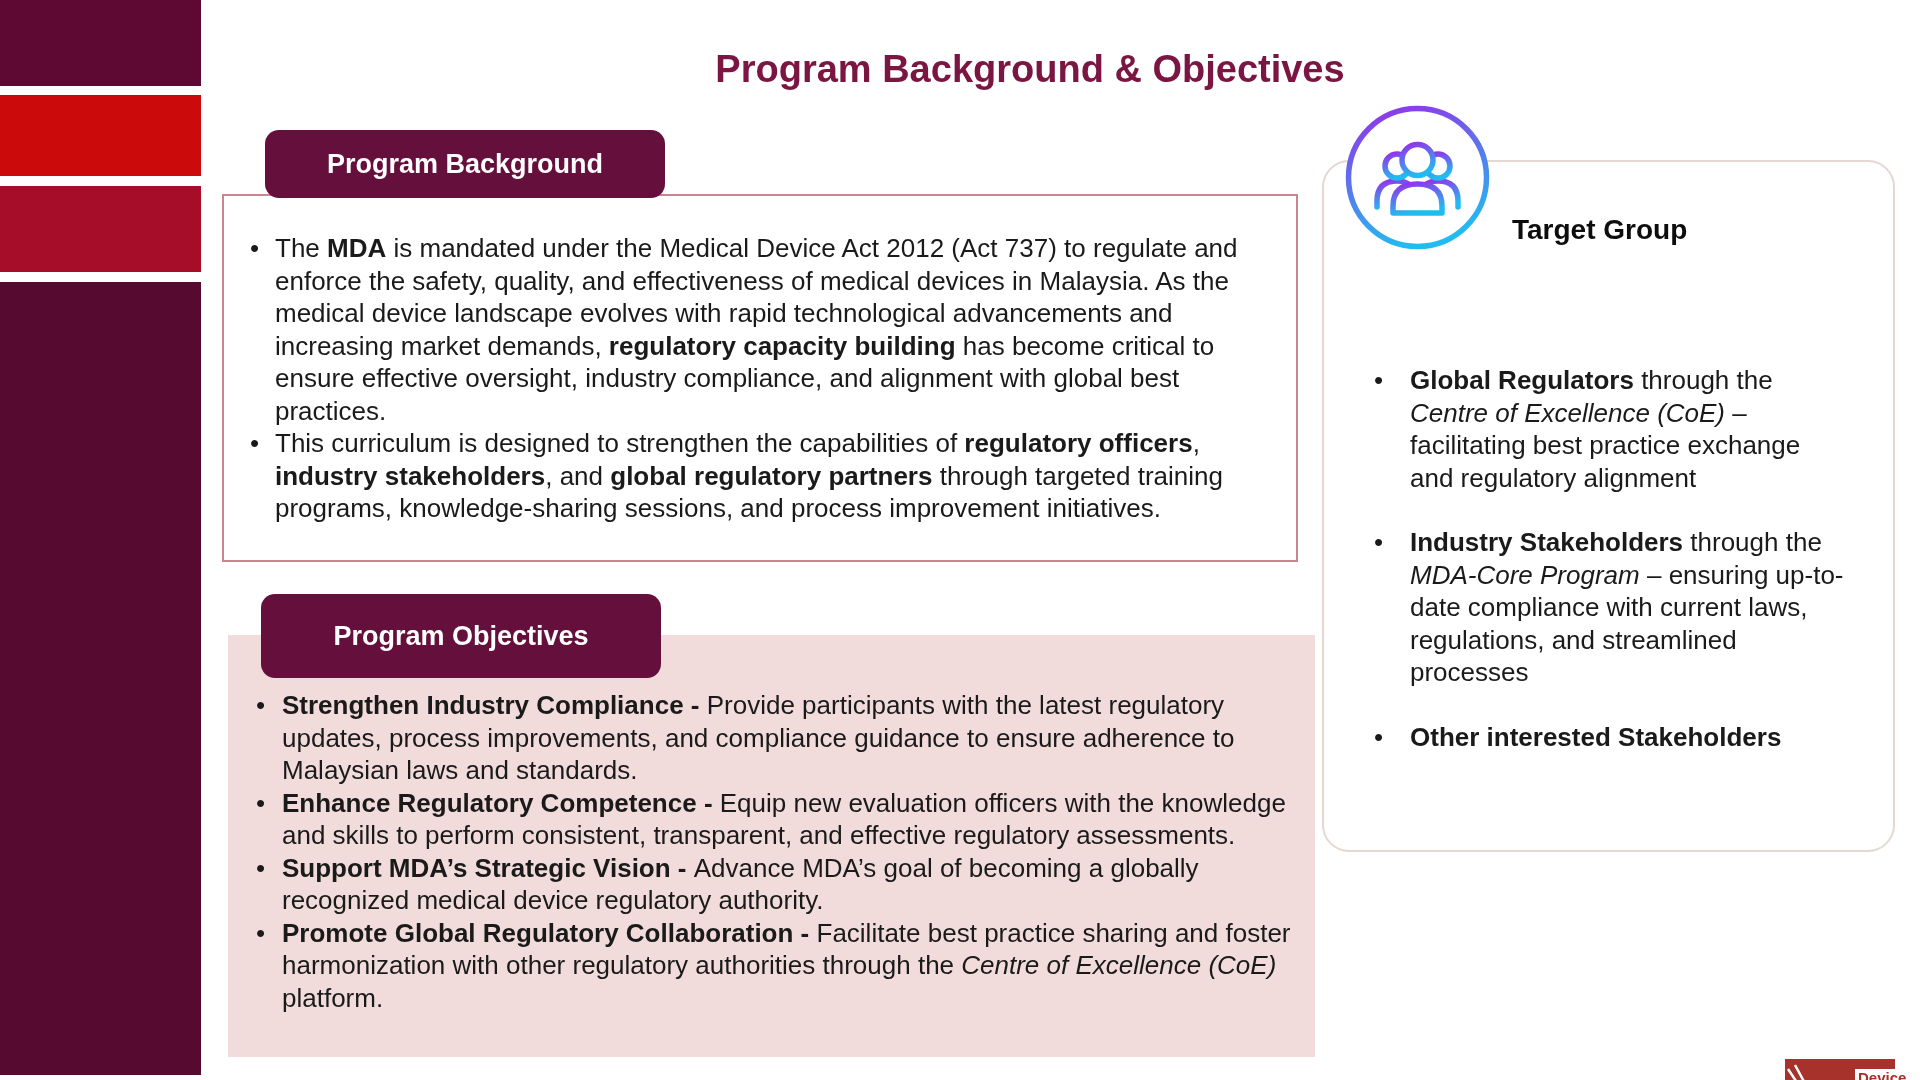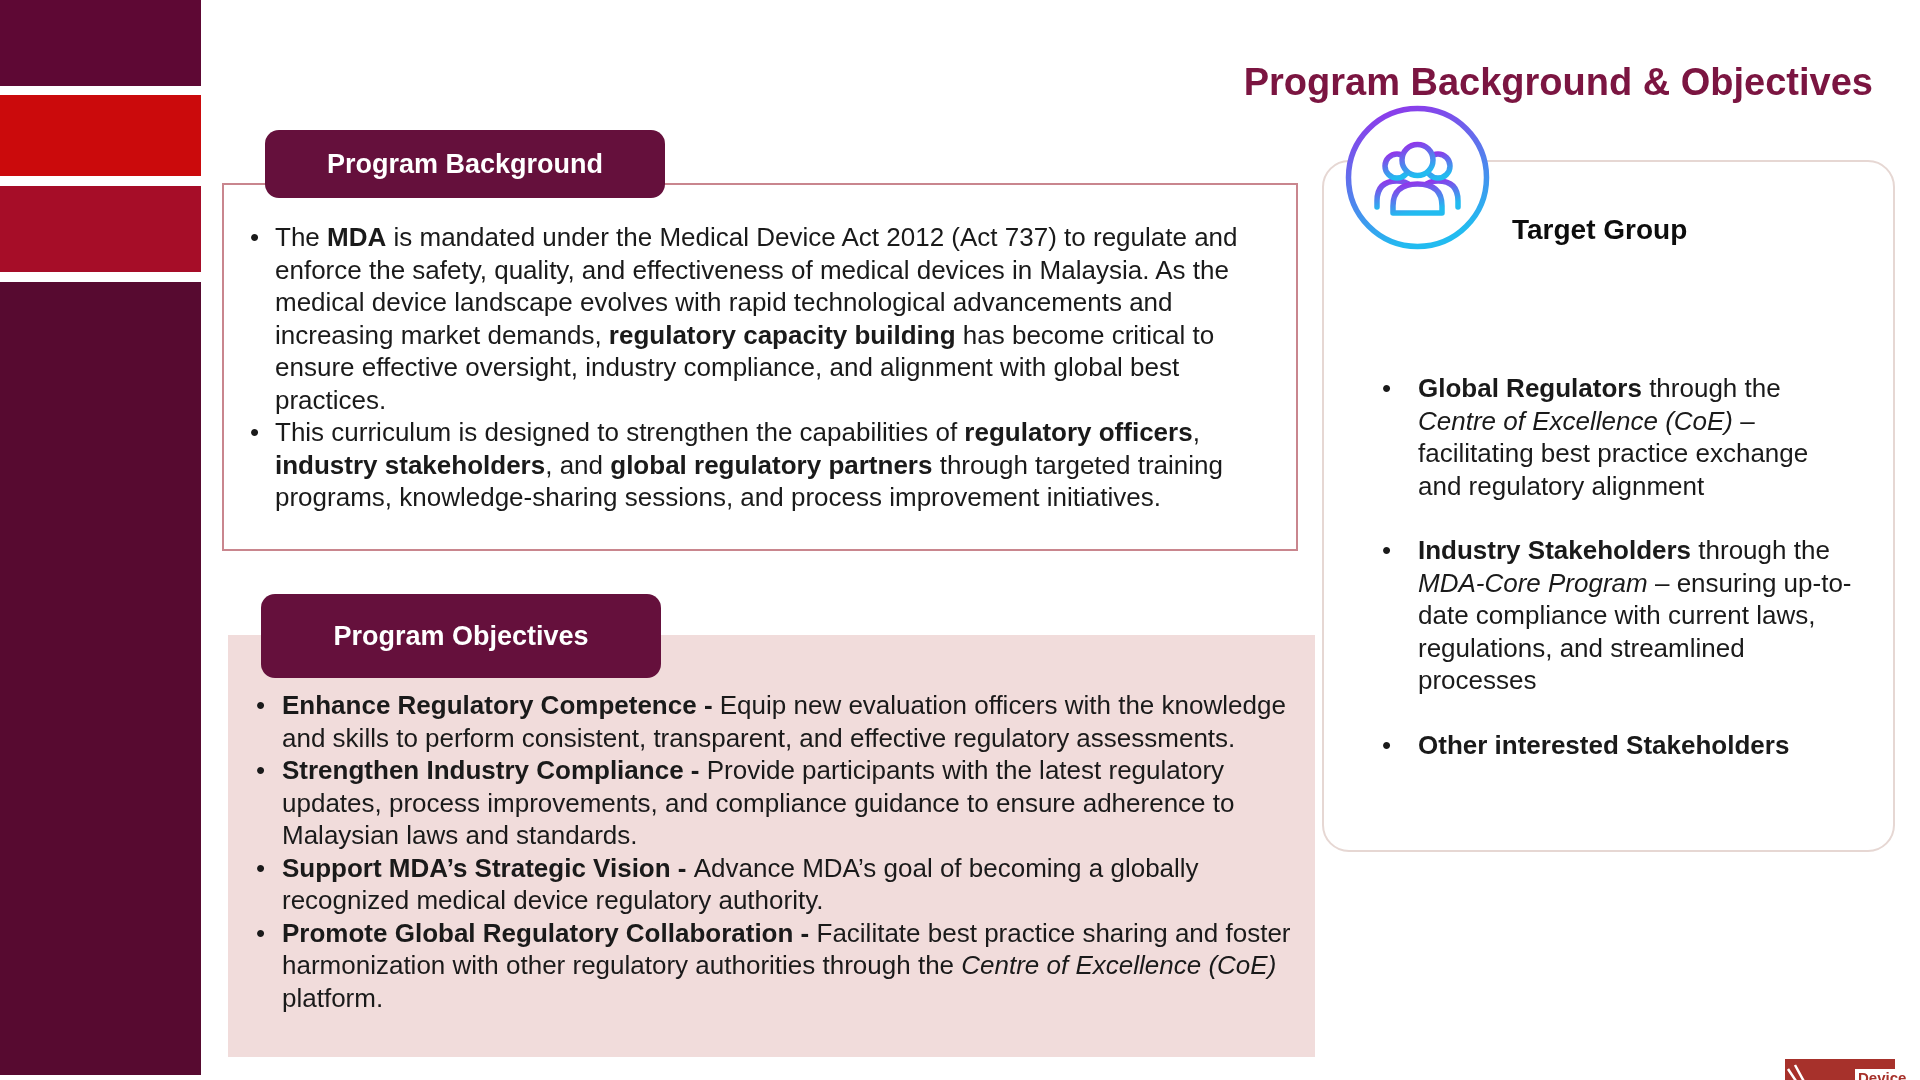--- a/index.html
+++ b/index.html
@@ -10,45 +10,45 @@
     color:#1a1a1a;
   }
   
   .bar{position:absolute;left:0;width:201px;}
   .bar1{top:0;height:86px;background:var(--maroon_dark,#5E0834);}
   .bar2{top:95px;height:81px;background:var(--red_bright,#CB0A0C);}
   .bar3{top:186px;height:86px;background:var(--crimson,#A60D28);}
   .bar4{top:282px;height:793px;background:var(--maroon_dark2,#570A30);}
 
   .title{
-    position:absolute;top:48px;left:200px;width:1660px;margin:13px;
-    text-align:right;font-size:38px;font-weight:bold;
+    position:absolute;top:48px;left:200px;width:1660px;margin:0;
+    text-align:center;font-size:38px;font-weight:bold;
     color:var(--title_maroon,#7B1541);
   }
 
   .badge{
     position:absolute;z-index:3;border-radius:14px;
     background:var(--maroon_badge,#65103C);color:#fff;
     font-weight:bold;font-size:27px;
     display:flex;align-items:center;justify-content:center;
   }
   .badge-bg{left:265px;top:130px;width:400px;height:68px;}
   .badge-obj{left:261px;top:594px;width:400px;height:84px;}
 
   .box{position:absolute;z-index:1;box-sizing:border-box;}
   .box-bg{
-    left:222px;top:183px;width:1076px;height:368px;background:#fff;
+    left:222px;top:194px;width:1076px;height:368px;background:#fff;
     border:2px solid var(--box_border,#C9868E);
   }
   .box-obj{
     left:228px;top:635px;width:1087px;height:422px;
     background:var(--pink_box,#F1DCDB);
   }
 
-  ul.bullets{list-style:none;margin:8px;padding:0;font-size:26px;line-height:32.5px;}
+  ul.bullets{list-style:none;margin:0;padding:0;font-size:26px;line-height:32.5px;}
   .bullet{position:relative;}
   .bullet::before{content:"\2022";position:absolute;}
 
   .box-bg ul.bullets{margin:36px 26px 0 18px;}
   .box-bg .bullet{padding-left:33px;}
   .box-bg .bullet::before{left:8px;}
 
   .box-obj ul.bullets{margin:54px 22px 0 20px;}
   .box-obj .bullet{padding-left:34px;}
   .box-obj .bullet::before{left:8px;}
@@ -114,25 +114,25 @@
       </ul>
   </div>
 
   <div class="badge badge-obj">
     <span>Program Objectives</span>
   </div>
   <div class="box box-obj">
     <ul class="bullets">
 
         <li class="bullet">
-          <span><span style="font-weight: bold;">Enhance Regulatory Competence - </span><span>Equip new evaluation officers with the knowledge and skills to perform consistent, transparent, and effective regulatory assessments.</span></span>
+          <span><span style="font-weight: bold;">Strengthen Industry Compliance - </span><span>Provide participants with the latest regulatory updates, process improvements, and compliance guidance to ensure adherence to Malaysian laws and standards.</span></span>
         </li>
 
         <li class="bullet">
-          <span><span style="font-weight: bold;">Strengthen Industry Compliance - </span><span>Provide participants with the latest regulatory updates, process improvements, and compliance guidance to ensure adherence to Malaysian laws and standards.</span></span>
+          <span><span style="font-weight: bold;">Enhance Regulatory Competence - </span><span>Equip new evaluation officers with the knowledge and skills to perform consistent, transparent, and effective regulatory assessments.</span></span>
         </li>
 
         <li class="bullet">
           <span><span style="font-weight: bold;">Support MDA’s Strategic Vision - </span><span>Advance MDA’s goal of becoming a globally recognized medical device regulatory authority.</span></span>
         </li>
 
         <li class="bullet">
           <span><span style="font-weight: bold;">Promote Global Regulatory Collaboration - </span><span>Facilitate best practice sharing and foster harmonization with other regulatory authorities through the </span><span style="font-style: italic;">Centre of Excellence (CoE)</span><span> platform.</span></span>
         </li>
       </ul>

